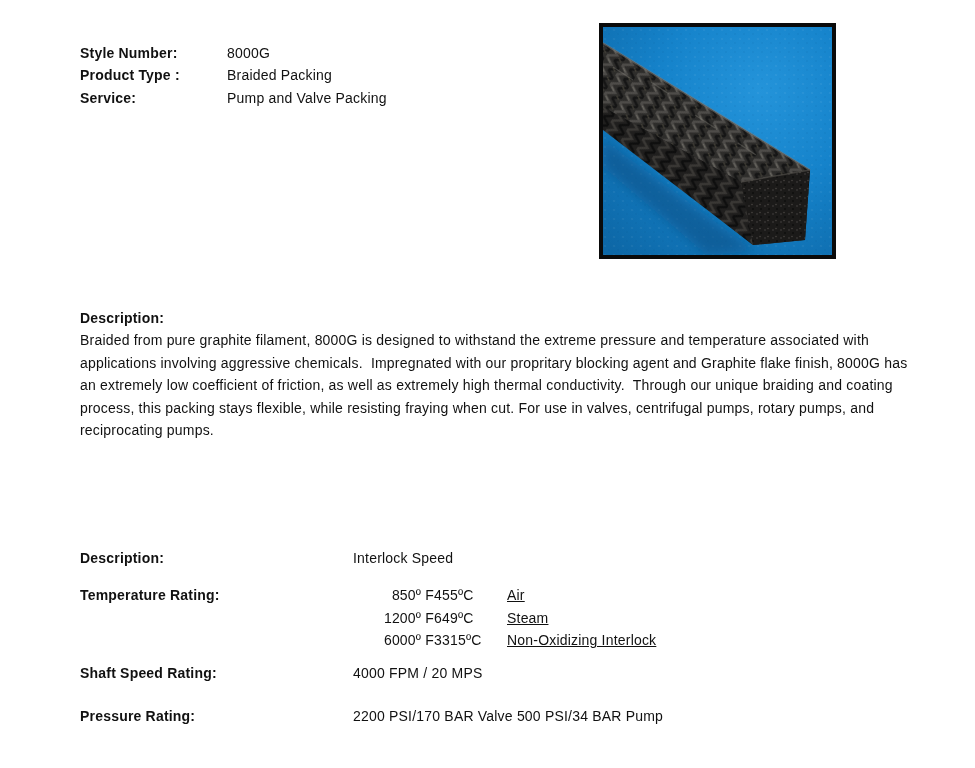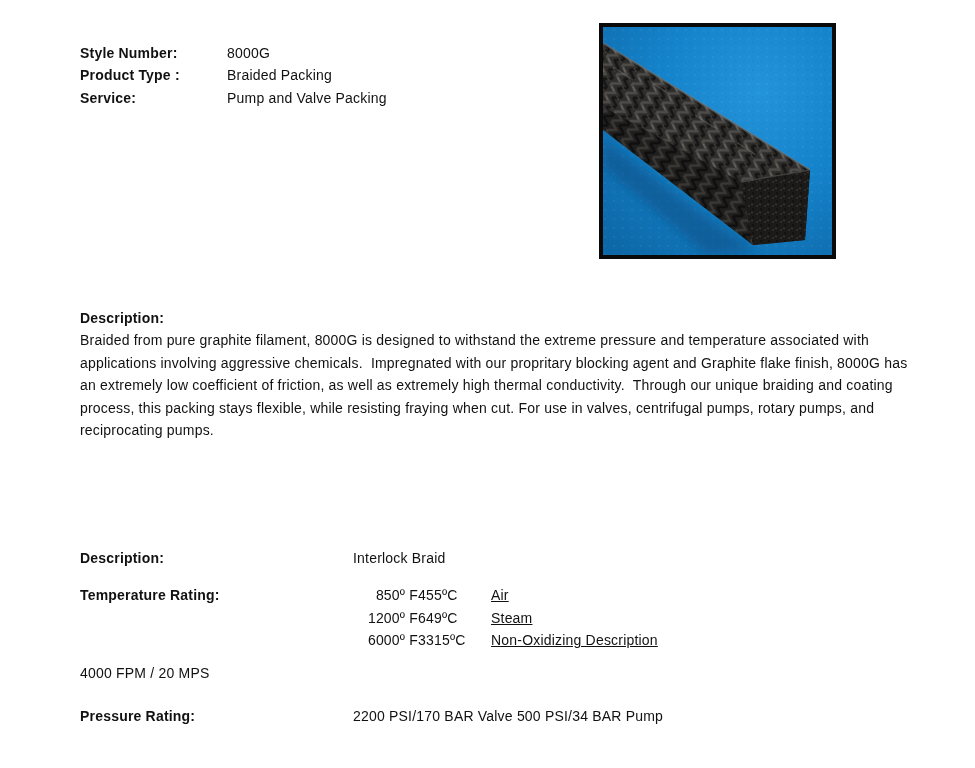--- a/index.html
+++ b/index.html
@@ -27,21 +27,21 @@
   .description{position:absolute;left:80px;top:307px;width:838px;}
   .desc-heading{font-weight:bold;}
   .desc-body{margin:0;white-space:pre-wrap;}
 
   
   .specs{position:absolute;left:80px;top:547px;width:880px;}
   .spec-row{display:flex;align-items:flex-start;}
   .spec-label{display:inline-block;width:273px;font-weight:bold;flex:0 0 273px;}
   .spec-value{display:inline-block;}
   .mb15{margin-bottom:15px;}
-  .mb10{margin-bottom:10px;}
+  .mb10{margin-bottom:10px;gap:16px;}
   .mb19{margin-bottom:19px;}
   .mb21{margin-bottom:21px;}
   .temp-lines{display:block;}
   .t-f{display:inline-block;width:65px;text-align:right;}
   .t-c{display:inline-block;width:67px;text-align:left;}
   .t-m{margin-left:6px;text-decoration:underline;}
 </style>
 </head>
 <body>
 
@@ -115,40 +115,41 @@
 
 <div class="description txt">
   <div class="desc-heading">Description:</div>
   <p class="desc-body">Braided from pure graphite filament, 8000G is designed to withstand the extreme pressure and temperature associated with applications involving aggressive chemicals.  Impregnated with our propritary blocking agent and Graphite flake finish, 8000G has an extremely low coefficient of friction, as well as extremely high thermal conductivity.  Through our unique braiding and coating process, this packing stays flexible, while resisting fraying when cut. For use in valves, centrifugal pumps, rotary pumps, and reciprocating pumps.</p>
 </div>
 
 <div class="specs txt">
 
   <div class="spec-row mb15">
     <span class="spec-label">Description:</span>
-    <span class="spec-value">Interlock Braid</span>
+    <span class="spec-value">Interlock Speed</span>
   </div>
 
   <div class="spec-row mb10">
     <span class="spec-label">Temperature Rating:</span>
     <div class="temp-lines">
       <div class="temp-line">
         <span class="t-f">850º F</span><span class="t-c">455ºC</span><span class="t-m">Air</span>
       </div>
       <div class="temp-line">
         <span class="t-f">1200º F</span><span class="t-c">649ºC</span><span class="t-m">Steam</span>
       </div>
       <div class="temp-line">
-        <span class="t-f">6000º F</span><span class="t-c">3315ºC</span><span class="t-m">Non-Oxidizing Description</span>
+        <span class="t-f">6000º F</span><span class="t-c">3315ºC</span><span class="t-m">Non-Oxidizing Interlock</span>
       </div>
     </div>
   </div>
 
 
   <div class="spec-row mb21">
+    <span class="spec-label">Shaft Speed Rating:</span>
     <span class="spec-value">4000 FPM / 20 MPS</span>
   </div>
 
   <div class="spec-row">
     <span class="spec-label">Pressure Rating:</span>
     <span class="spec-value">2200 PSI/170 BAR Valve 500 PSI/34 BAR Pump</span>
   </div>
 
 </div>
 

